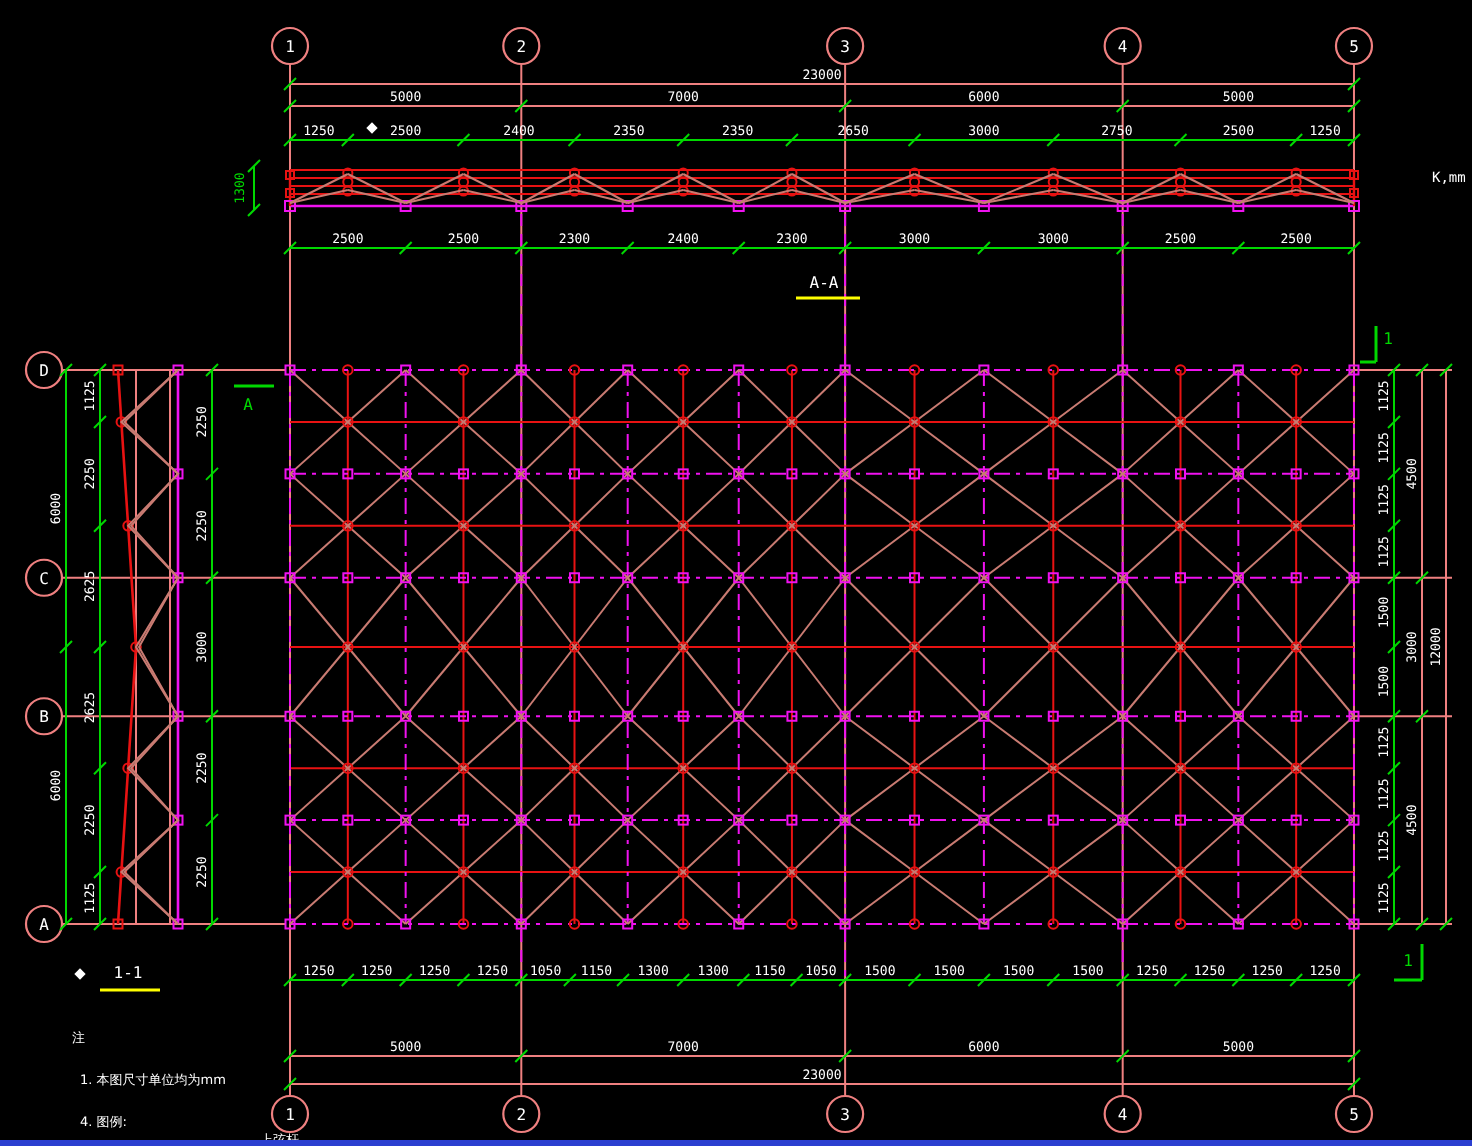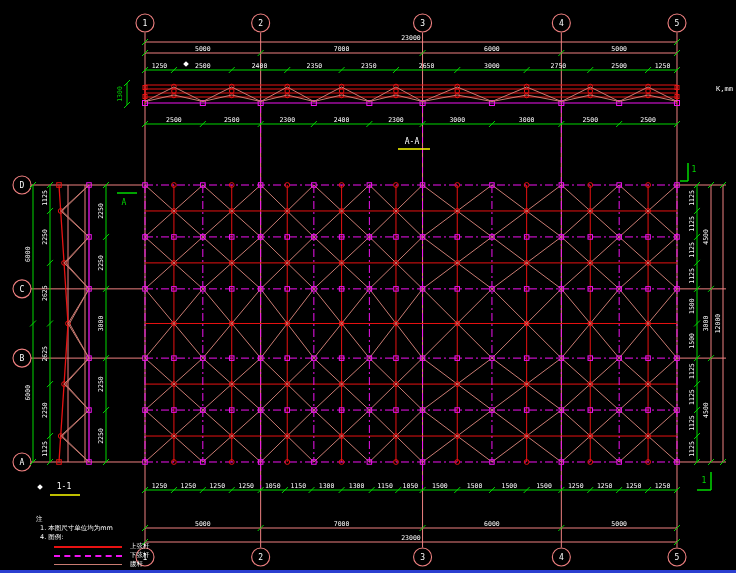--- a/index.html
+++ b/index.html
@@ -2,21 +2,21 @@
 <html><head>
 <meta charset="utf-8">
 <style>
   html,body{margin:0;padding:0;background:#000;}
   #stage{position:relative;width:736px;height:573px;background:#000;overflow:hidden;
          font-family:"DejaVu Sans",sans-serif;}
   #cad{position:absolute;left:0;top:0;}
   .legend{position:absolute;left:36px;top:515px;color:#fff;
           font:6.5px "DejaVu Sans",sans-serif;line-height:9px;}
   .lg-title{margin-left:0;}
-  .lg-note{margin-left:4px;white-space:nowrap;}
+  .lg-note{margin-left:4px;white-space:nowrap;margin-top:12px;}
   .lg-row{display:flex;align-items:center;height:9px;margin-left:18px;}
   .sw{display:inline-block;width:68px;margin-right:8px;}
   .sw-top{border-top:2px solid #e81212;}
   .sw-bot{border-top:2px dashed #f012f0;}
   .sw-web{border-top:1px solid #c97b72;}
   .lg-lab{white-space:nowrap;}
   .bluebar{position:absolute;left:0;bottom:0;width:736px;height:3px;background:#2b3fd0;}
 </style>
 </head>
 <body>

